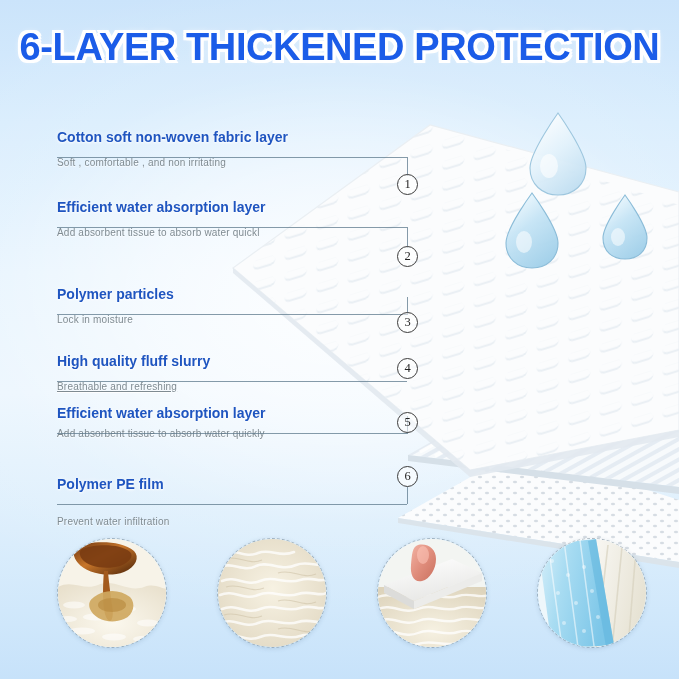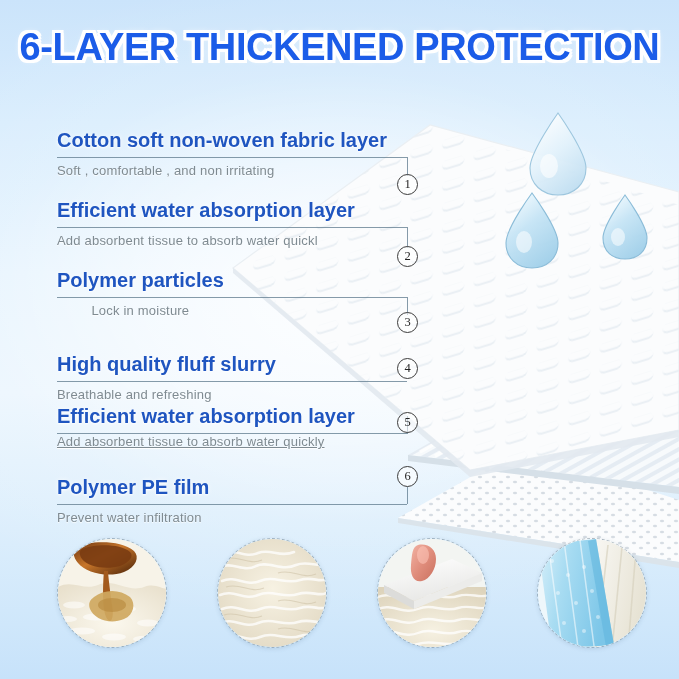--- a/index.html
+++ b/index.html
@@ -58,37 +58,37 @@
     pointer-events: none;
   }
 
   
   .label-block {
     position: absolute;
     z-index: 30;
     left: 57px;
   }
   .label-title {
-    font-size: 20px;
+    font-size: 14px;
     font-weight: bold;
     color: #1f55c0;
     line-height: 1.05;
     white-space: nowrap;
     text-shadow: 0 1px 2px rgba(255,255,255,0.95), 0 0 5px rgba(255,255,255,0.8);
   }
   .label-rule {
     position: absolute;
     left: 0;
     height: 1px;
     background: #5e7a8c;
     opacity: 0.75;
   }
   .label-sub {
     margin-top: 7px;
-    font-size: 13px;
+    font-size: 10px;
     color: #7f8b92;
     letter-spacing: 0.2px;
     white-space: nowrap;
     text-shadow: 0 1px 1px rgba(255,255,255,0.9);
   }
 
   
   .leader-v {
     position: absolute;
     width: 1px;
@@ -396,47 +396,47 @@
   <div class="num-circle" style="left:397px; top:174px;">1</div>
 
   <div class="label-block" style="top:200px;">
     <div class="label-title">Efficient water absorption layer</div>
     <div class="label-rule" style="top:27px; width:350px;"></div>
     <div class="label-sub" style="margin-top:12px;">Add absorbent tissue to absorb water quickl</div>
   </div>
   <div class="leader-v" style="left:407px; top:227px; height:21px;"></div>
   <div class="num-circle" style="left:397px; top:246px;">2</div>
 
-  <div class="label-block" style="top:270px;">
+  <div class="label-block" style="top:287px;">
     <div class="label-title">Polymer particles</div>
     <div class="label-rule" style="top:27px; width:350px;"></div>
-    <div class="label-sub" style="margin-top:12px;text-align:center;">Lock in moisture</div>
+    <div class="label-sub" style="margin-top:12px;">Lock in moisture</div>
   </div>
   <div class="leader-v" style="left:407px; top:297px; height:18px;"></div>
   <div class="num-circle" style="left:397px; top:312px;">3</div>
 
   <div class="label-block" style="top:354px;">
     <div class="label-title">High quality fluff slurry</div>
     <div class="label-rule" style="top:27px; width:350px;"></div>
-    <div class="label-sub" style="margin-top:12px;">Breathable and refreshing</div>
+    <div class="label-sub" style="margin-top:12px;text-decoration:underline;">Breathable and refreshing</div>
   </div>
   <div class="num-circle" style="left:397px; top:358px;">4</div>
 
   <div class="label-block" style="top:406px;">
     <div class="label-title">Efficient water absorption layer</div>
     <div class="label-rule" style="top:27px; width:350px;"></div>
-    <div class="label-sub" style="text-decoration:underline;">Add absorbent tissue to absorb water quickly</div>
+    <div class="label-sub" style="">Add absorbent tissue to absorb water quickly</div>
   </div>
   <div class="leader-v" style="left:407px; top:416px; height:18px;"></div>
   <div class="num-circle" style="left:397px; top:412px;">5</div>
 
   <div class="label-block" style="top:477px;">
     <div class="label-title">Polymer PE film</div>
     <div class="label-rule" style="top:27px; width:350px;"></div>
-    <div class="label-sub" style="margin-top:12px;">Prevent water infiltration</div>
+    <div class="label-sub" style="margin-top:24px;">Prevent water infiltration</div>
   </div>
   <div class="leader-v" style="left:407px; top:487px; height:17px;"></div>
   <div class="num-circle" style="left:397px; top:466px;">6</div>
 
   <div class="photo-row">
 
     <div class="photo p1">
       <svg viewBox="0 0 110 110" width="110" height="110">
         <defs>
           <radialGradient id="fl1" cx="0.5" cy="0.6" r="0.8">

